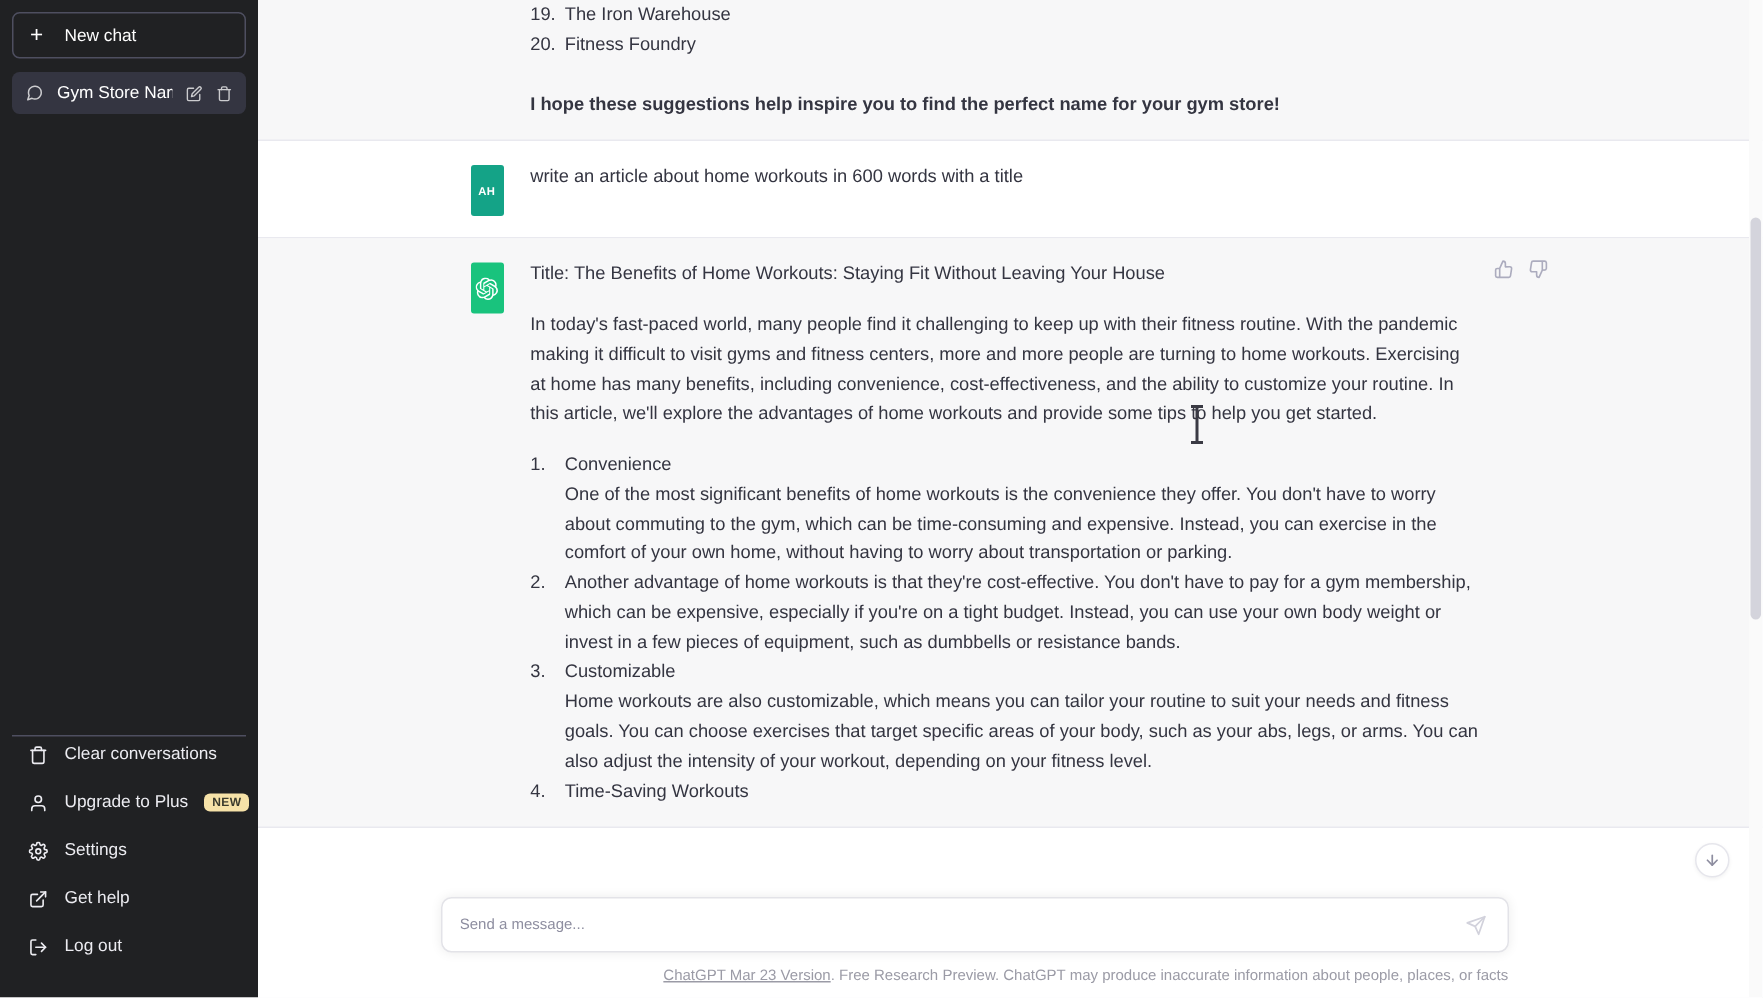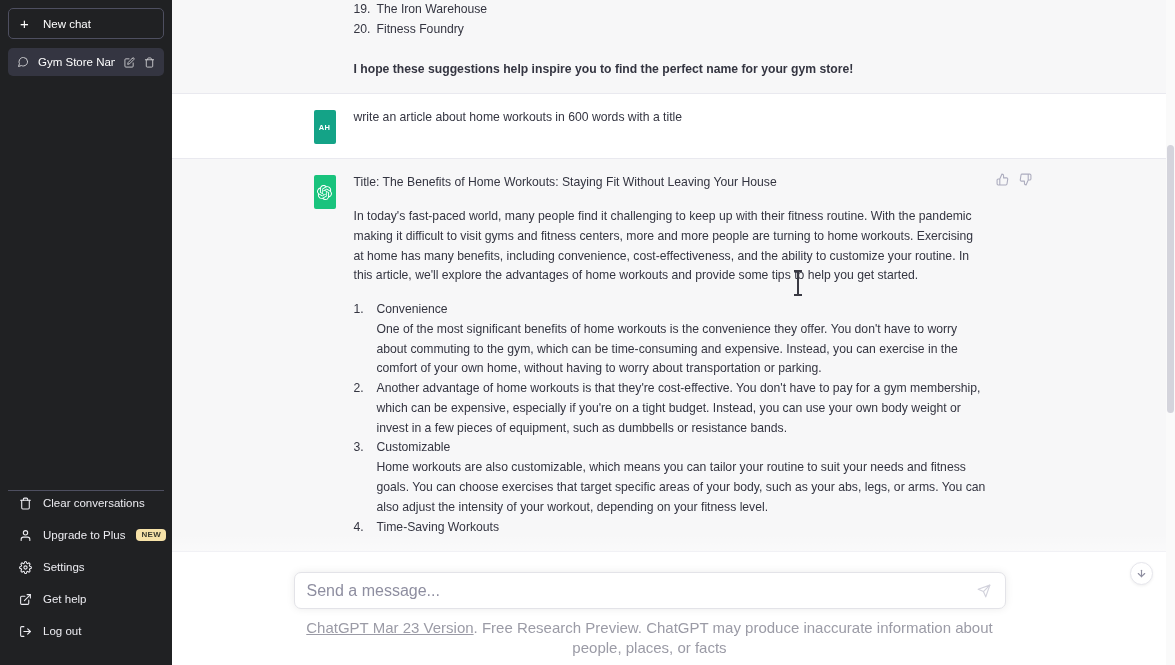--- a/index.html
+++ b/index.html
@@ -240,35 +240,35 @@
     border-radius: 7px;
     box-shadow: 0 0 8px rgba(0,0,0,0.08);
     height: 37px;
     padding: 0 12px;
   }
   .composer-input {
     flex: 1 1 auto;
     border: none;
     outline: none;
     font-family: "Liberation Sans", sans-serif;
-    font-size: 16px;
+    font-size: 10px;
     color: #343541;
     background: transparent;
   }
   .composer-input::placeholder { color: #8e8ea0; }
   .send-btn {
     width: 18px; height: 18px;
     display: flex; align-items: center; justify-content: center;
     color: #d2d2dc;
     cursor: pointer;
   }
 
   .footnote {
-    text-align: center;
-    font-size: 15px;
+    text-align: right;
+    font-size: 10px;
     color: #9b9ba6;
     padding: 9px 0 8px 0;
     line-height: 1.3;
   }
   .footnote a {
     color: #9b9ba6;
     text-decoration: underline;
   }
 
   

